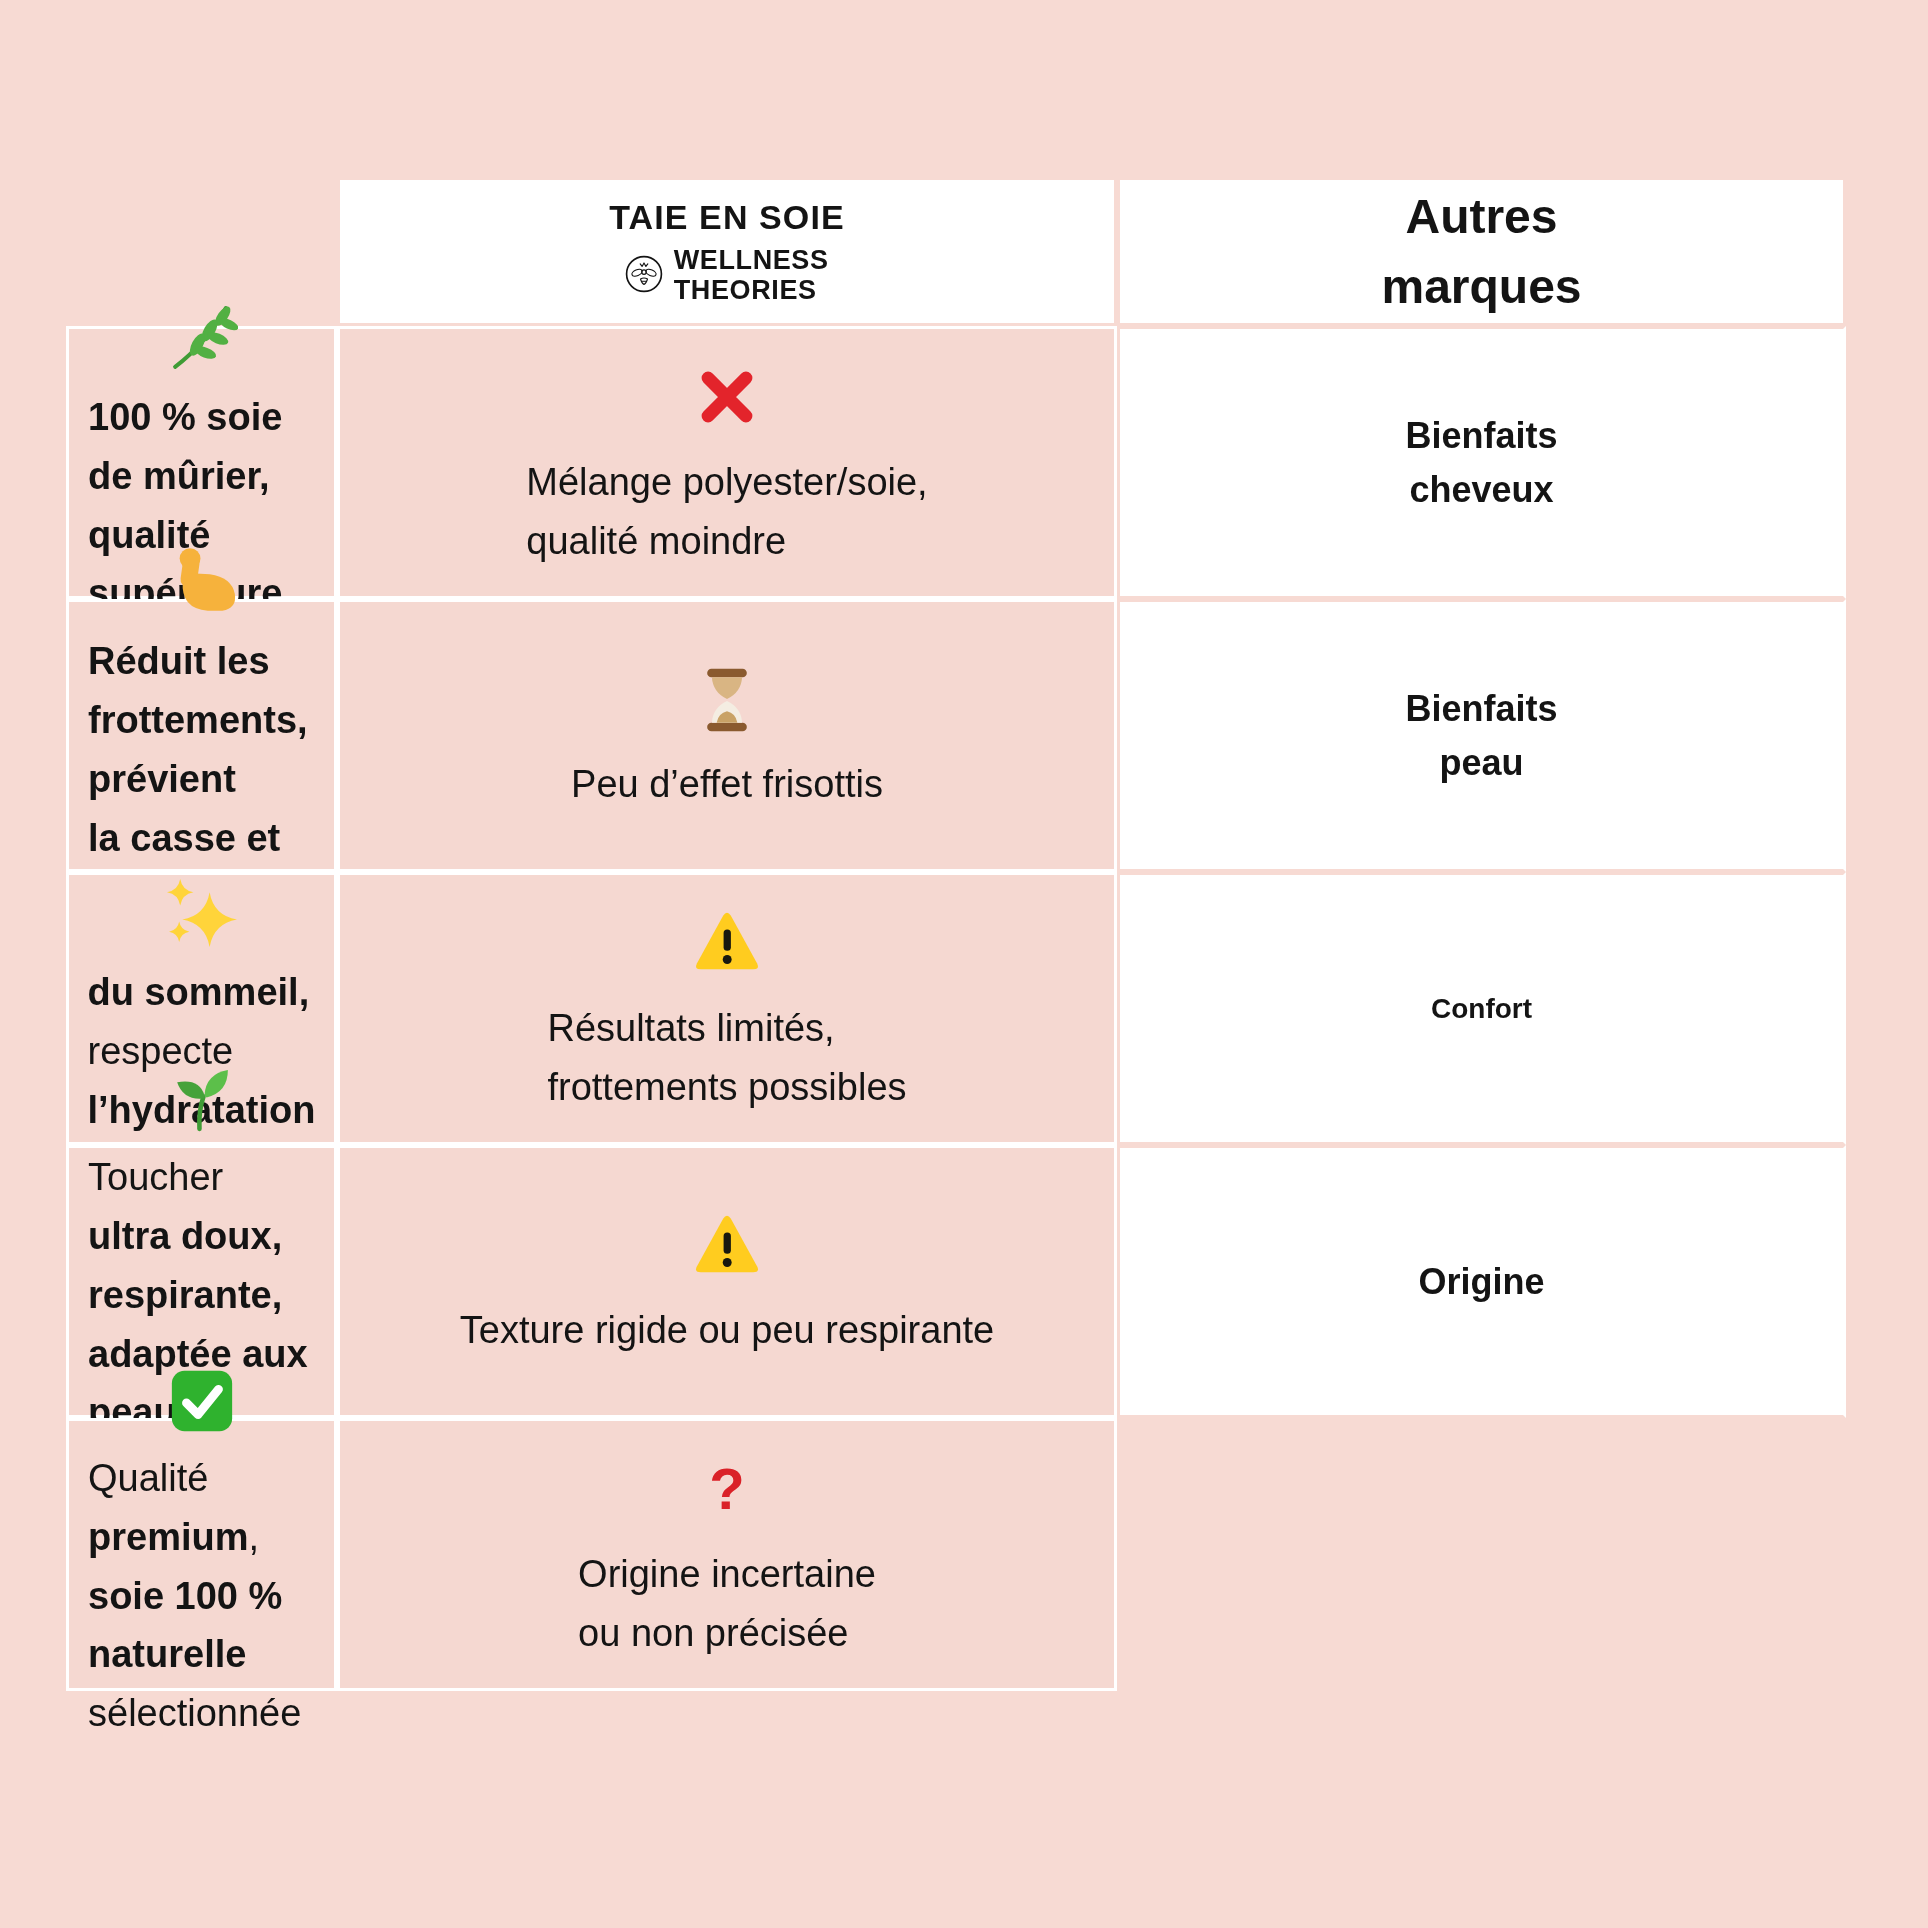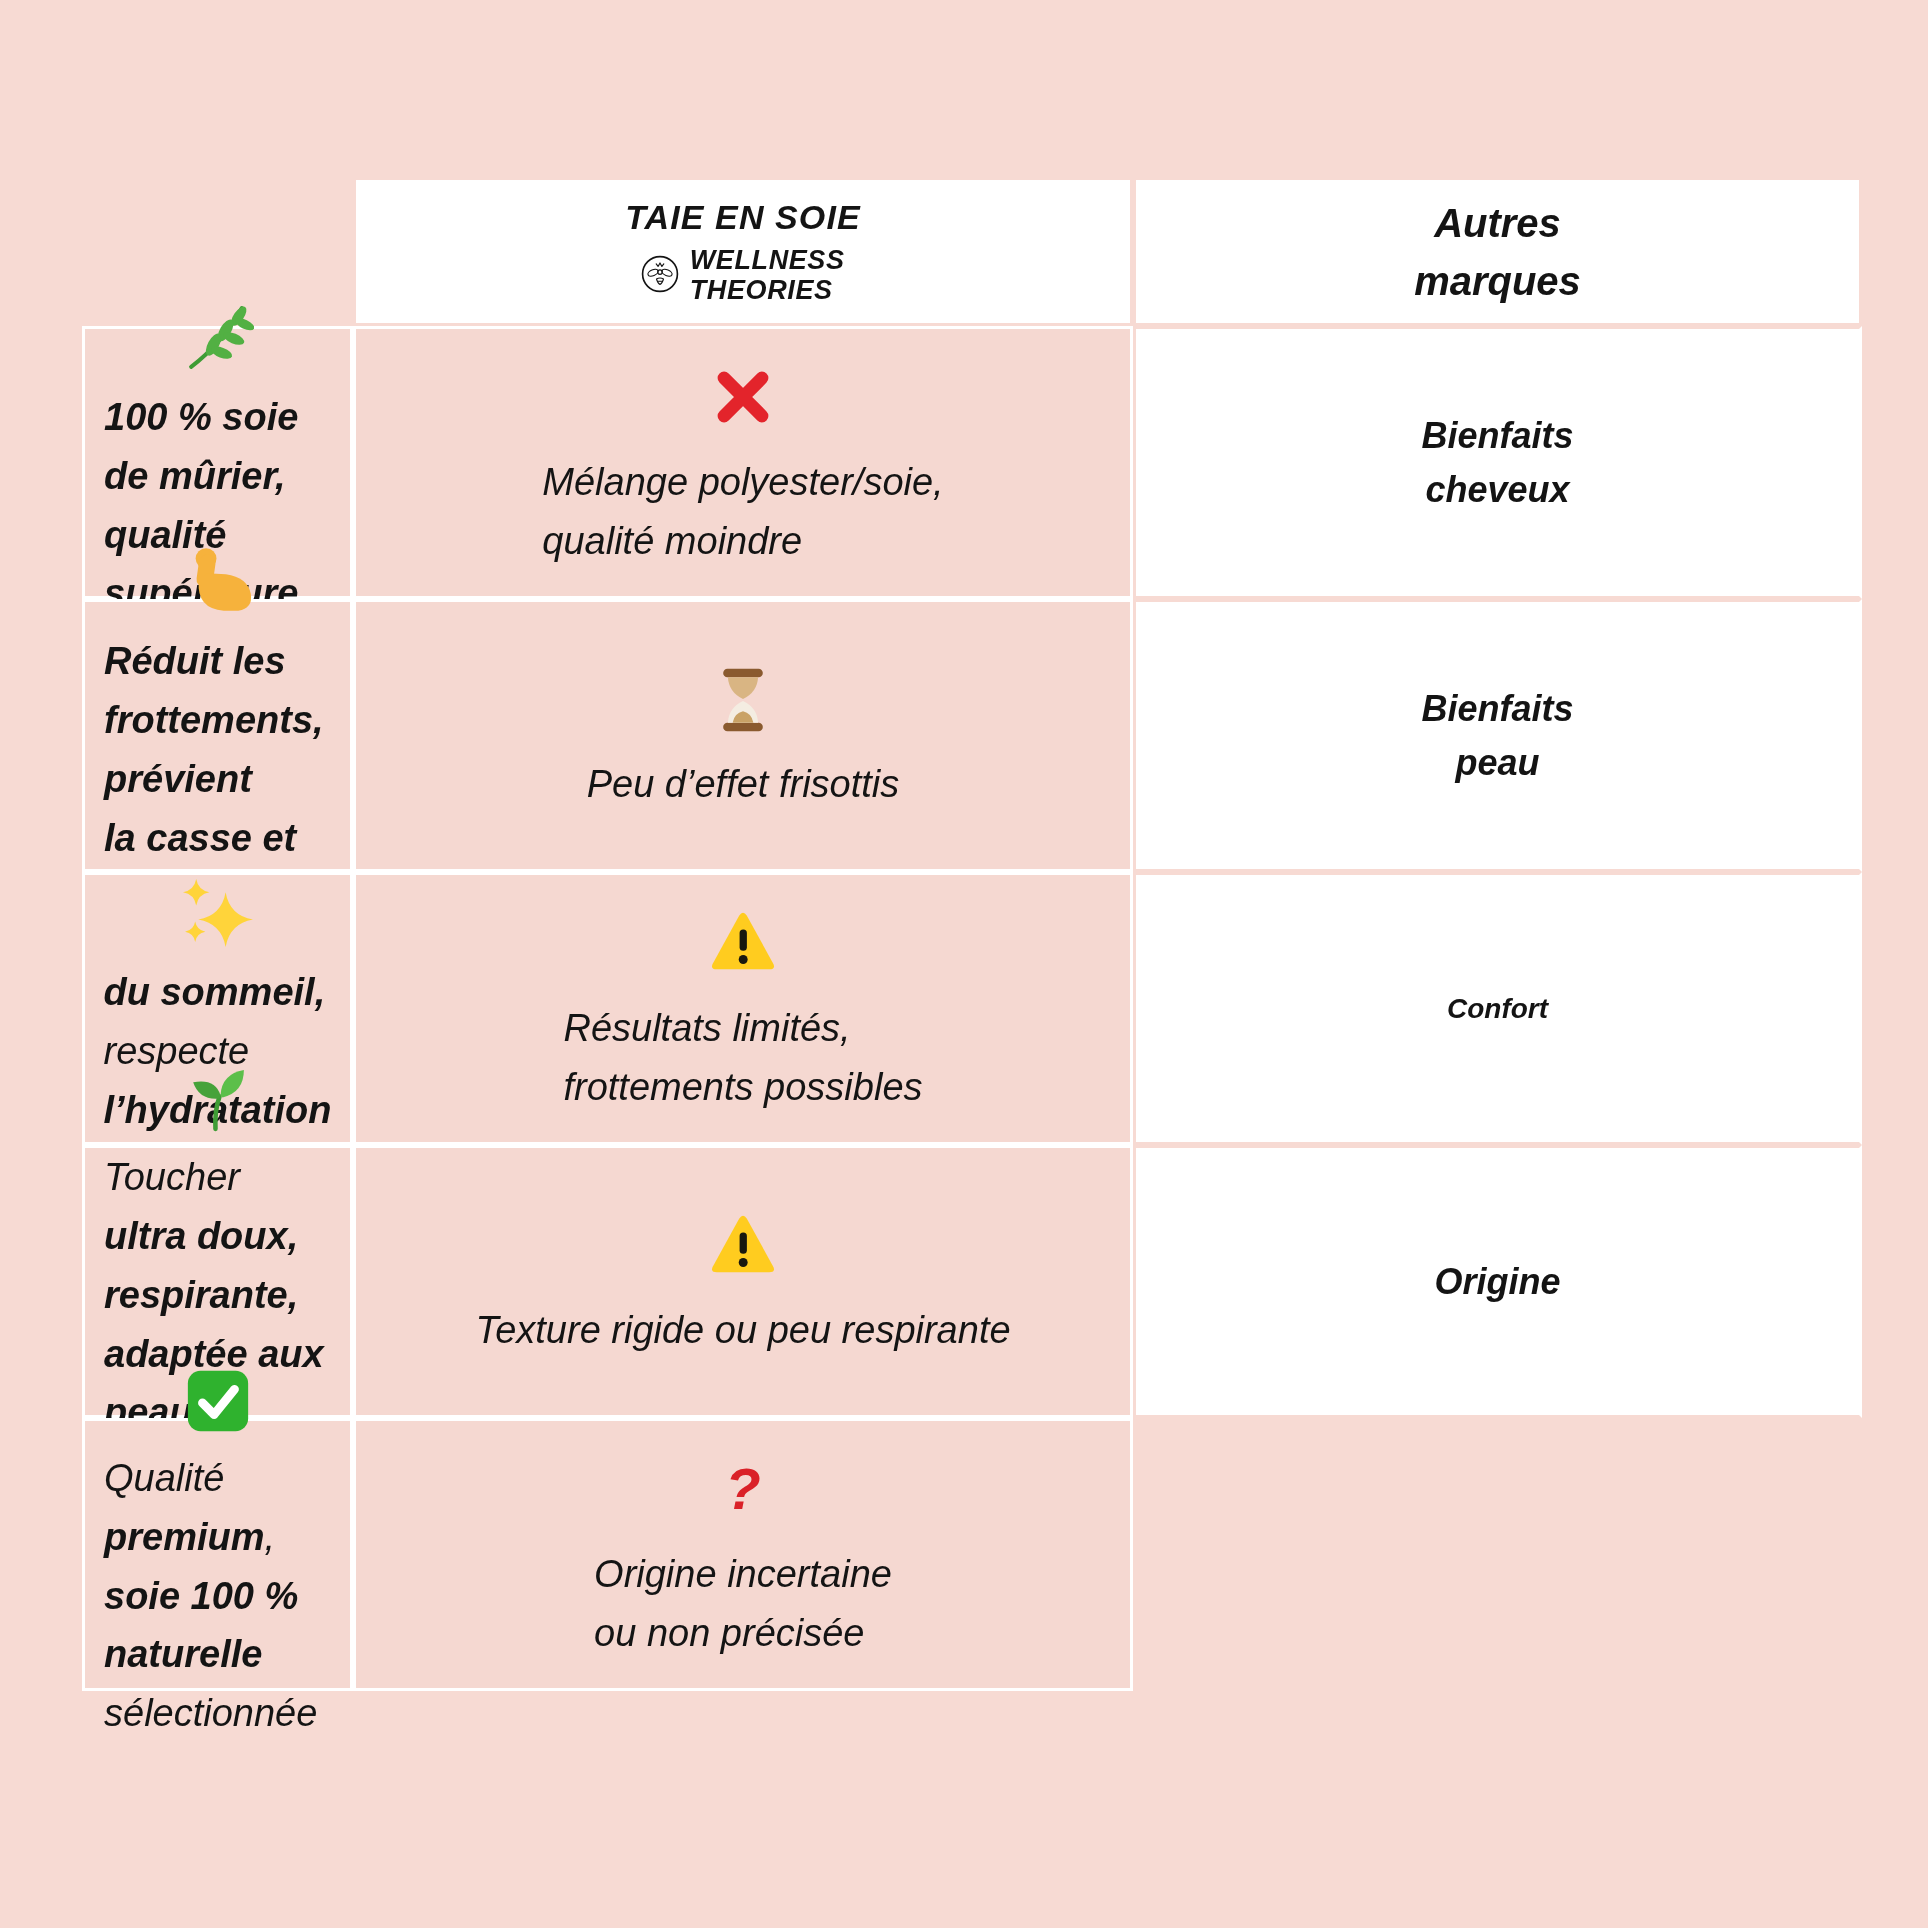--- a/index.html
+++ b/index.html
@@ -3,25 +3,24 @@
 <meta charset="utf-8">
 <style>
   html,body{margin:0;padding:0;background:#f7dad3;}
   .canvas{
     position:relative;width:1928px;height:1928px;overflow:hidden;
     background:var(--bg,#f7dad3);
     font-family:"Liberation Sans","DejaVu Sans",sans-serif;
     color:var(--text,#141414);
   }
   .grid{
-    position:absolute;left:82px;top:177px;
+    position:absolute;left:66px;top:177px;
     display:grid;
     grid-template-columns:271px 780px 729px;
     grid-template-rows:149px 273px 273px 273px 273px 273px;
-    font-style:italic;
   }
   .cell{
     box-sizing:border-box;
     display:flex;flex-direction:column;align-items:center;justify-content:center;
   }
   .corner{background:transparent;border:none;}
   .head{
     background:var(--white,#ffffff);
     background-clip:padding-box;
     border:3.8px solid transparent;
@@ -41,21 +40,21 @@
     padding:9.4px 19px;
   }
   .icon-slot{height:85px;display:flex;align-items:center;justify-content:center;margin-bottom:13px;}
   .cell-text{font-size:38px;line-height:1.55;}
   .seg{font-weight:400;}
   .seg.b{font-weight:700;}
   .qmark{font-size:58px;font-weight:700;color:var(--qred,#da2128);line-height:1;}
   .brand-title{font-size:34px;font-weight:700;letter-spacing:1.1px;}
   .brand-logo-row{display:flex;align-items:center;gap:10.4px;margin-top:8.5px;}
   .brand-name{font-size:27px;font-weight:700;line-height:1.12;letter-spacing:0.6px;text-align:left;}
-  .others-title{font-size:40px;font-weight:700;line-height:1.45;text-align:center;}
+  .others-title{font-size:48px;font-weight:700;line-height:1.45;text-align:center;}
 </style>
 </head>
 <body>
 
 <div class="canvas" style="--bg: #f7dad3; --cell: #f5d8d1; --white: #ffffff; --text: #141414; --qred: #da2128;">
   <div class="grid" id="grid">
 
     <div class="cell corner"></div>
 
     <div class="cell head">

